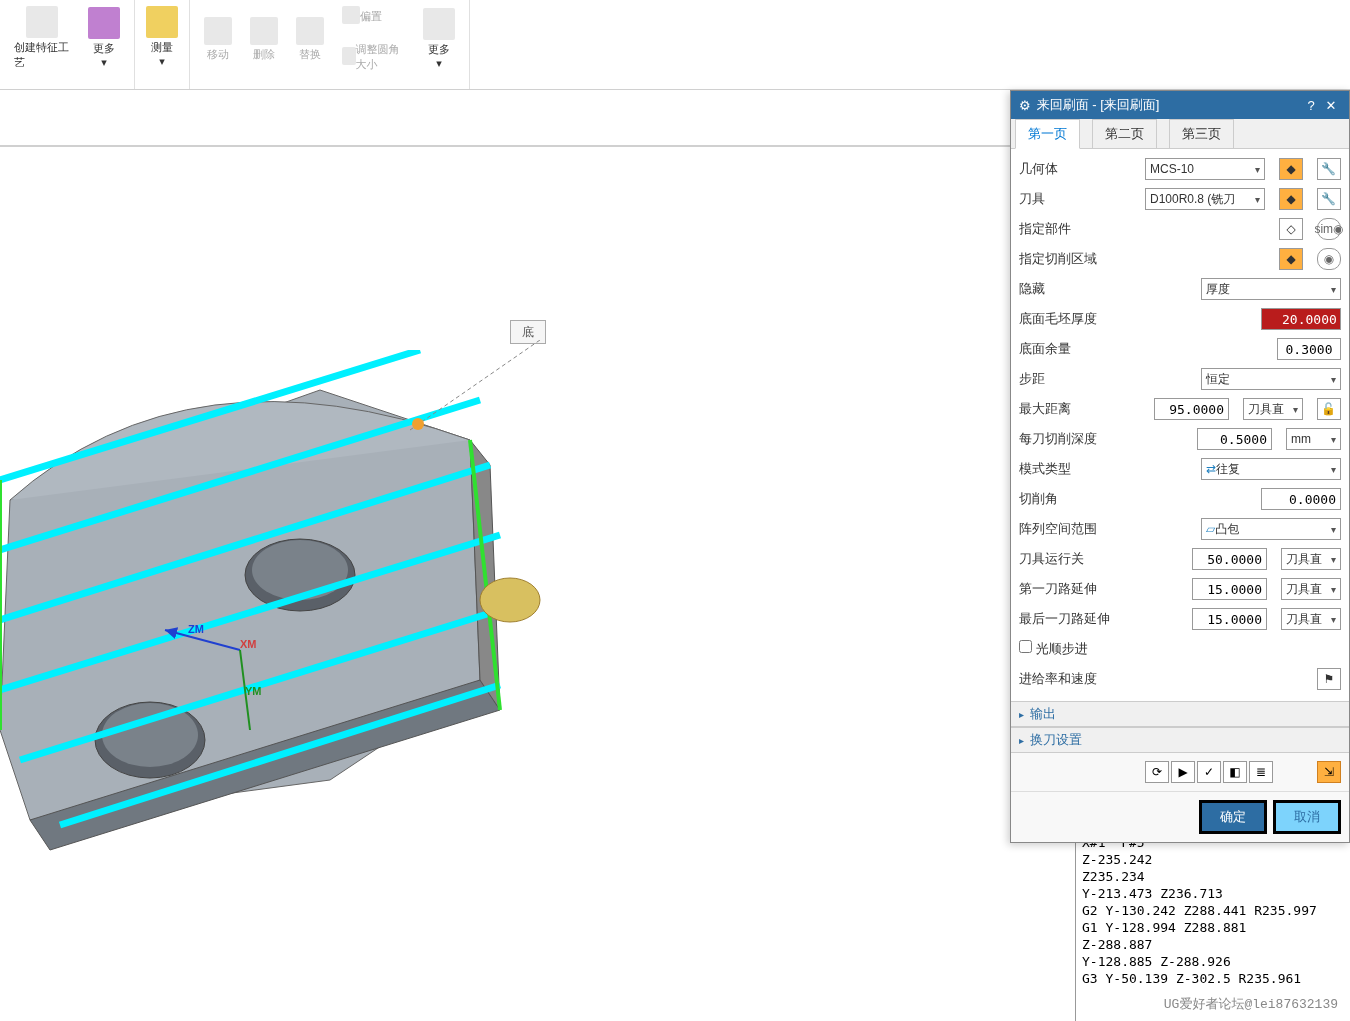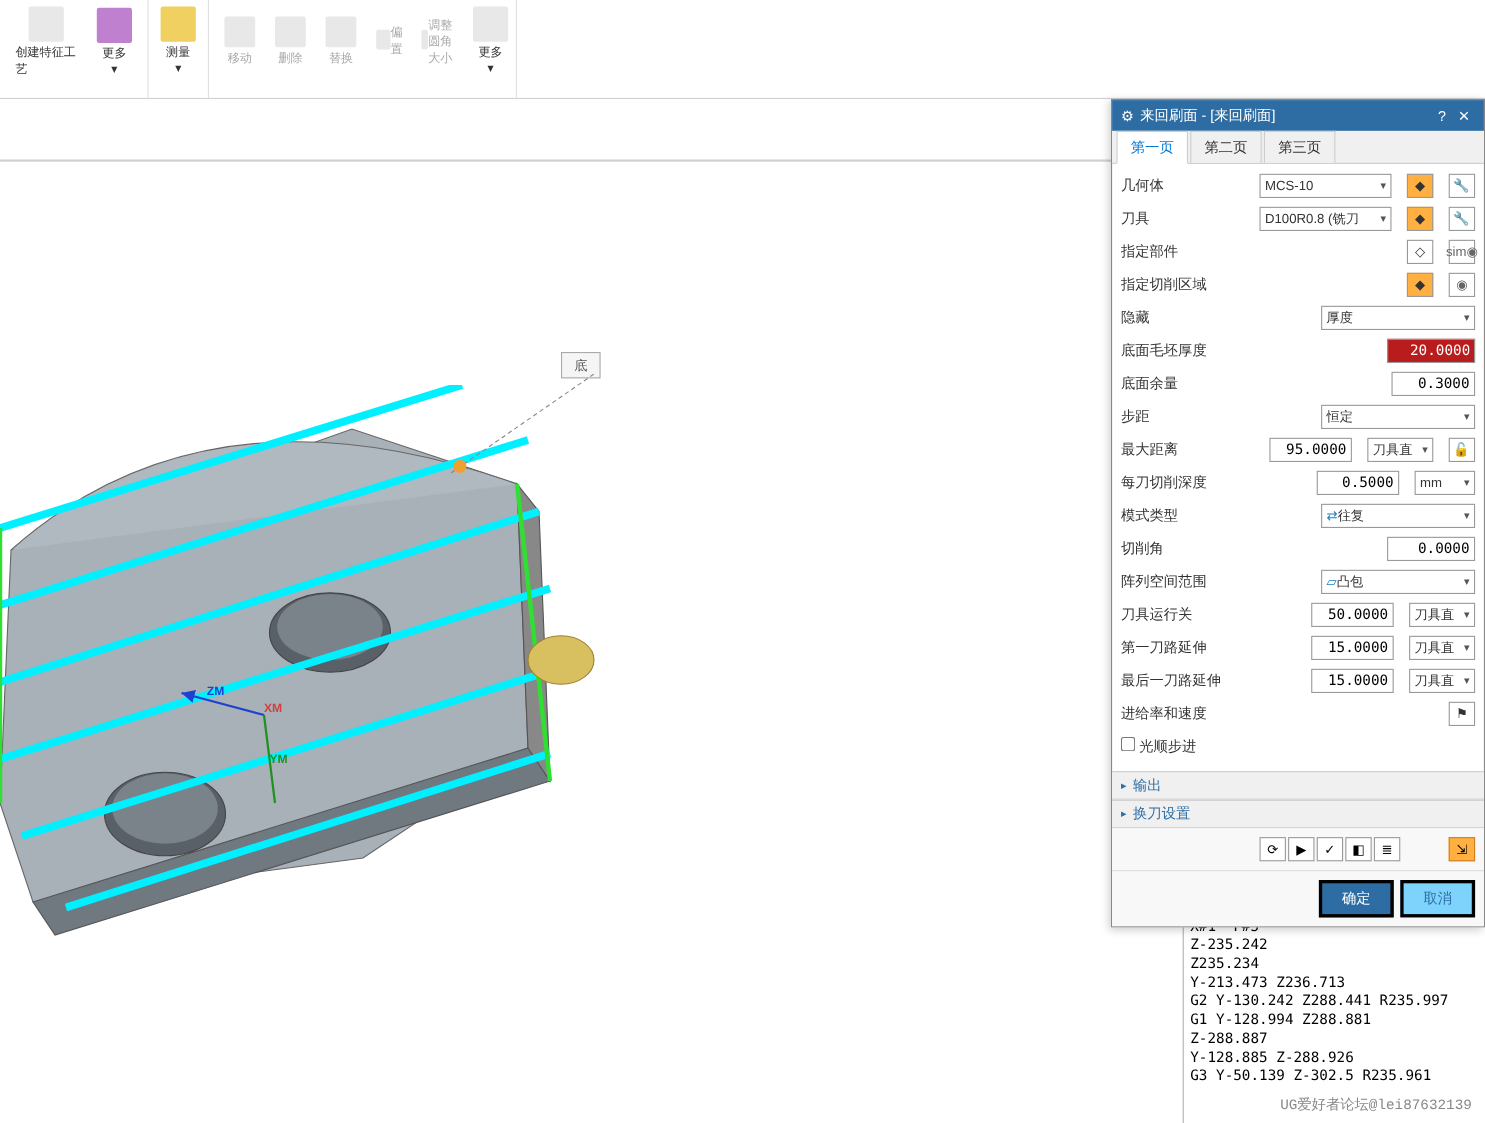--- a/index.html
+++ b/index.html
@@ -23,35 +23,35 @@
 .tb-btn { width: 24px; height: 22px; border: 1px solid #999; background: #fff; margin-right: 1px; display: flex; align-items: center; justify-content: center; cursor: pointer; font-size: 13px; color: #555; }
 .tb-btn.active { background: #ffe090; }
 .code-content { flex: 1; padding: 4px 6px; font-family: Consolas, monospace; font-size: 13px; line-height: 17px; white-space: pre; overflow: hidden; color: #000; }
 
 .dialog { position: absolute; top: 90px; right: 0; width: 340px; background: #fff; border: 1px solid #888; box-shadow: -2px 2px 8px rgba(0,0,0,0.2); }
 .dialog-title { height: 28px; background: #2d6da3; color: #fff; display: flex; align-items: center; padding: 0 8px; font-size: 13px; }
 .dialog-title .gear { margin-right: 6px; }
 .dialog-title .sp { flex: 1; }
 .dialog-title .tbtn { width: 20px; text-align: center; cursor: pointer; }
 
-.tabs { height: 30px; background: #f0f0f0; display: flex; align-items: flex-end; padding: 0 4px; border-bottom: 1px solid #ccc; }
+.tabs { height: 30px; background: #f0f0f0; display: flex; align-items: flex-end; padding: 0 4px; border-bottom: 1px solid #ccc; gap: 10px; }
 .tab { padding: 5px 12px; border: 1px solid #ccc; border-bottom: none; background: #f0f0f0; cursor: pointer; font-size: 13px; color: #333; margin-right: 2px; }
 .tab.active { background: #fff; color: #0078d4; border-bottom: 1px solid #fff; position: relative; top: 1px; }
 
 .form { padding: 6px 8px; }
 .row { display: flex; align-items: center; height: 28px; margin-bottom: 2px; font-size: 13px; color: #333; }
 .row .lbl { flex: 1; }
 .row .ctrl { display: flex; align-items: center; gap: 14px; }
 .sel { height: 22px; border: 1px solid #999; background: #fff; padding: 0 18px 0 4px; position: relative; font-size: 12px; display: flex; align-items: center; min-width: 100px; cursor: pointer; }
 .sel::after { content: "▾"; position: absolute; right: 4px; color: #555; font-size: 10px; }
 .inp { height: 22px; border: 1px solid #999; background: #fff; padding: 0 4px; text-align: right; font-family: Consolas, monospace; font-size: 13px; width: 75px; }
 .inp.hl { background: #b91c1c; color: #fff; padding-left: 20px; }
 .icon-btn { width: 24px; height: 22px; border: 1px solid #999; background: #fff; display: flex; align-items: center; justify-content: center; cursor: pointer; font-size: 12px; }
 .icon-btn.orange { background: #ffb040; }
-.icon-btn.eye { color: #666; }
+.icon-btn.eye { color: #666; border-radius: 10px; }
 
 .section-hdr { height: 26px; background: #f0f0f0; border-top: 1px solid #ccc; border-bottom: 1px solid #ccc; display: flex; align-items: center; padding: 0 8px; color: #2d6da3; font-size: 13px; cursor: pointer; }
 .section-hdr .arr { margin-right: 6px; font-size: 10px; }
 
 .bottom-tb { padding: 8px; display: flex; justify-content: flex-end; gap: 2px; background: #f8f8f8; }
 .bottom-tb .icon-btn.orangesq { background: #ffb040; border-color: #d08020; }
 
 .dialog-buttons { padding: 8px; display: flex; justify-content: flex-end; gap: 6px; background: #f8f8f8; border-top: 1px solid #ddd; }
 .dlg-btn { padding: 5px 18px; border: 3px solid #000000; background: #2d6da3; color: #fff; cursor: pointer; font-size: 13px; }
 .dlg-btn.sec { background: #7dd3fc; color: #2d6da3; }
@@ -95,21 +95,21 @@
           <span>移动</span>
         </div>
       <div class="ribbon-btn disabled">
           <div class="ribbon-icon"></div>
           <span>删除</span>
         </div>
       <div class="ribbon-btn disabled">
           <div class="ribbon-icon"></div>
           <span>替换</span>
         </div>
-      <div style="display:flex;flex-direction:row;gap:0">
+      <div style="display:flex;flex-direction:column;gap:12px">
         <div class="ribbon-btn disabled" style="flex-direction:row">
             <div class="ribbon-icon" style="width:18px;height:18px"></div>
             <span>偏置</span>
           </div>
         <div class="ribbon-btn disabled" style="flex-direction:row">
             <div class="ribbon-icon" style="width:18px;height:18px"></div>
             <span>调整圆角大小</span>
           </div>
       </div>
       <div class="ribbon-btn">
@@ -291,21 +291,21 @@
     </div>
     <div class="row">
         <span class="lbl">底面毛坯厚度</span>
       <div class="ctrl">
           <input class="inp hl" style="width: 80px;" value="20.0000">
         </div>
     </div>
     <div class="row">
         <span class="lbl">底面余量</span>
       <div class="ctrl">
-          <input class="inp" style="width: 76px;" value="0.3000">
+          <input class="inp" style="width: 64px; text-align: center;" value="0.3000">
         </div>
     </div>
     <div class="row">
         <span class="lbl">步距</span>
       <div class="ctrl">
           <div class="sel" style="min-width:140px">恒定</div>
         </div>
     </div>
     <div class="row">
         <span class="lbl">最大距离</span>
@@ -361,28 +361,28 @@
         </div>
     </div>
     <div class="row">
         <span class="lbl">最后一刀路延伸</span>
       <div class="ctrl">
           <input class="inp" value="15.0000" style="">
       <div class="sel" style="min-width:55px">刀具直</div>
         </div>
     </div>
     <div class="row">
-        <span class="lbl">进给率和速度</span>
-      <div class="ctrl">
-          <div class="icon-btn">⚑</div>
-        </div>
-    </div>
-    <div class="row">
         <label><input type="checkbox" style=""> <span>光顺步进</span></label>
       </div>
+    <div class="row">
+        <span class="lbl">进给率和速度</span>
+      <div class="ctrl">
+          <div class="icon-btn">⚑</div>
+        </div>
+    </div>
   </div>
   <div class="section-hdr">
       <span class="arr">▸</span>
       <span>输出</span>
     </div>
   <div class="section-hdr">
       <span class="arr">▸</span>
       <span>换刀设置</span>
     </div>
   <div class="bottom-tb">

